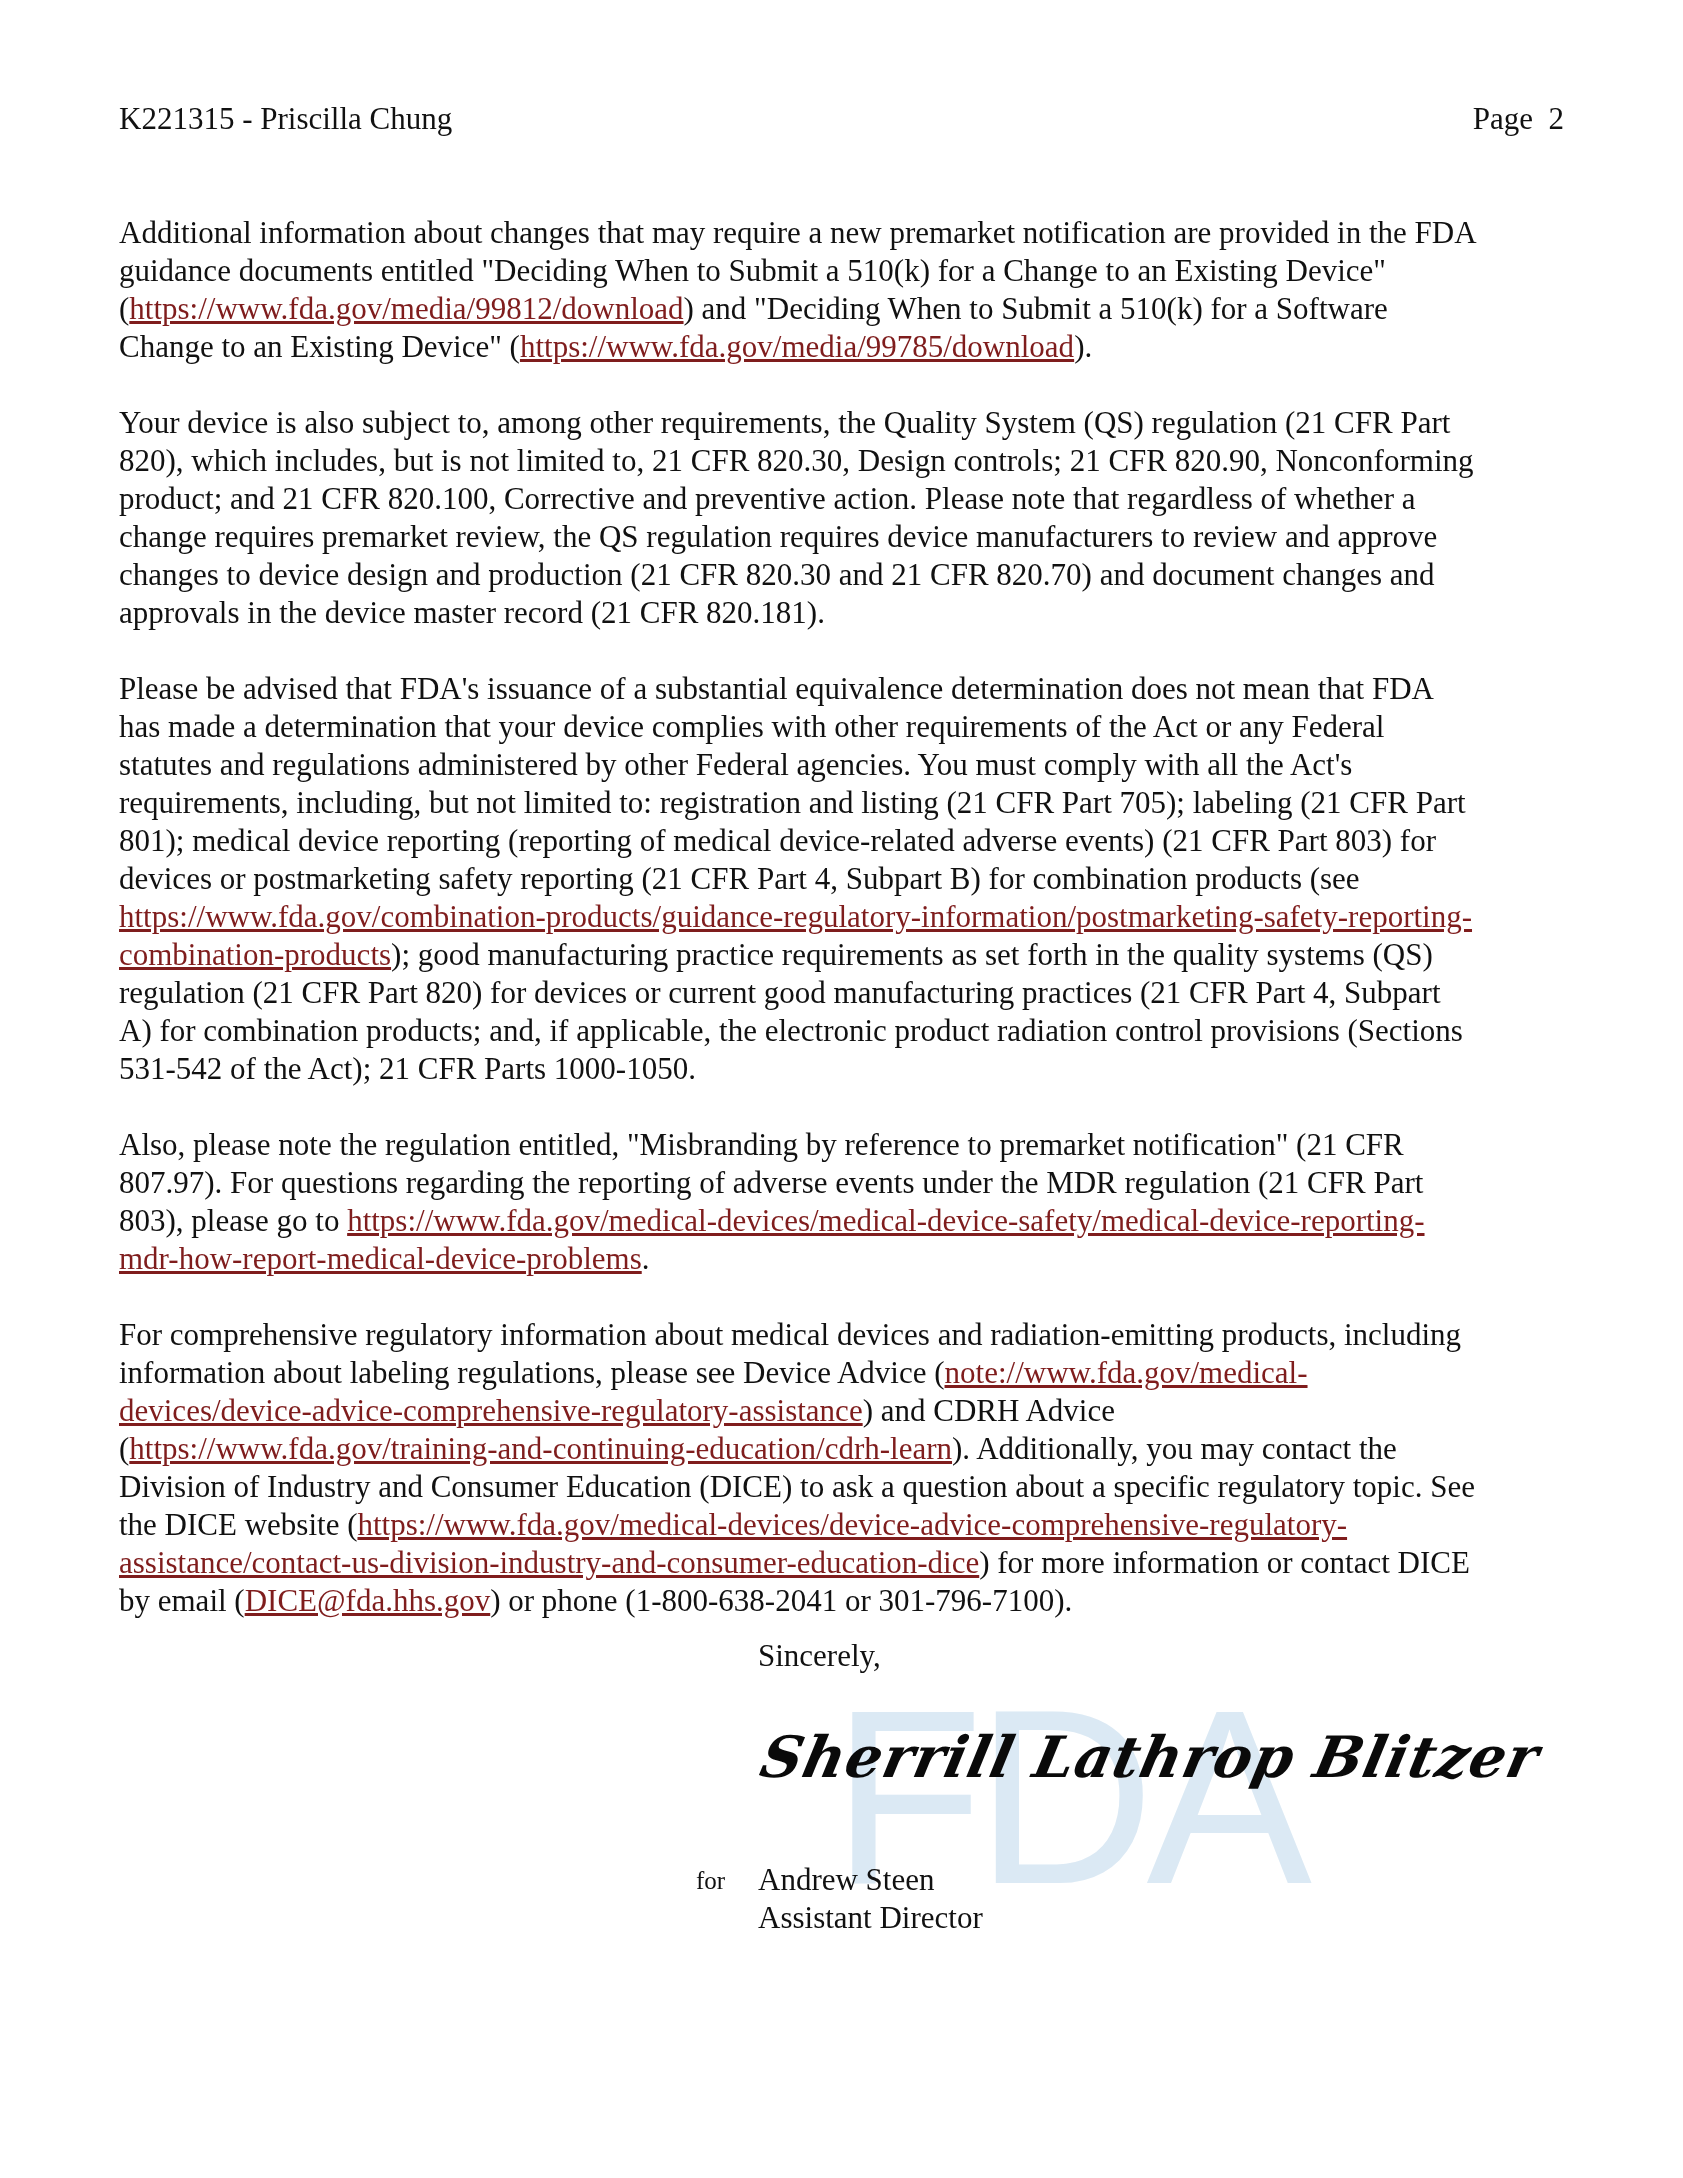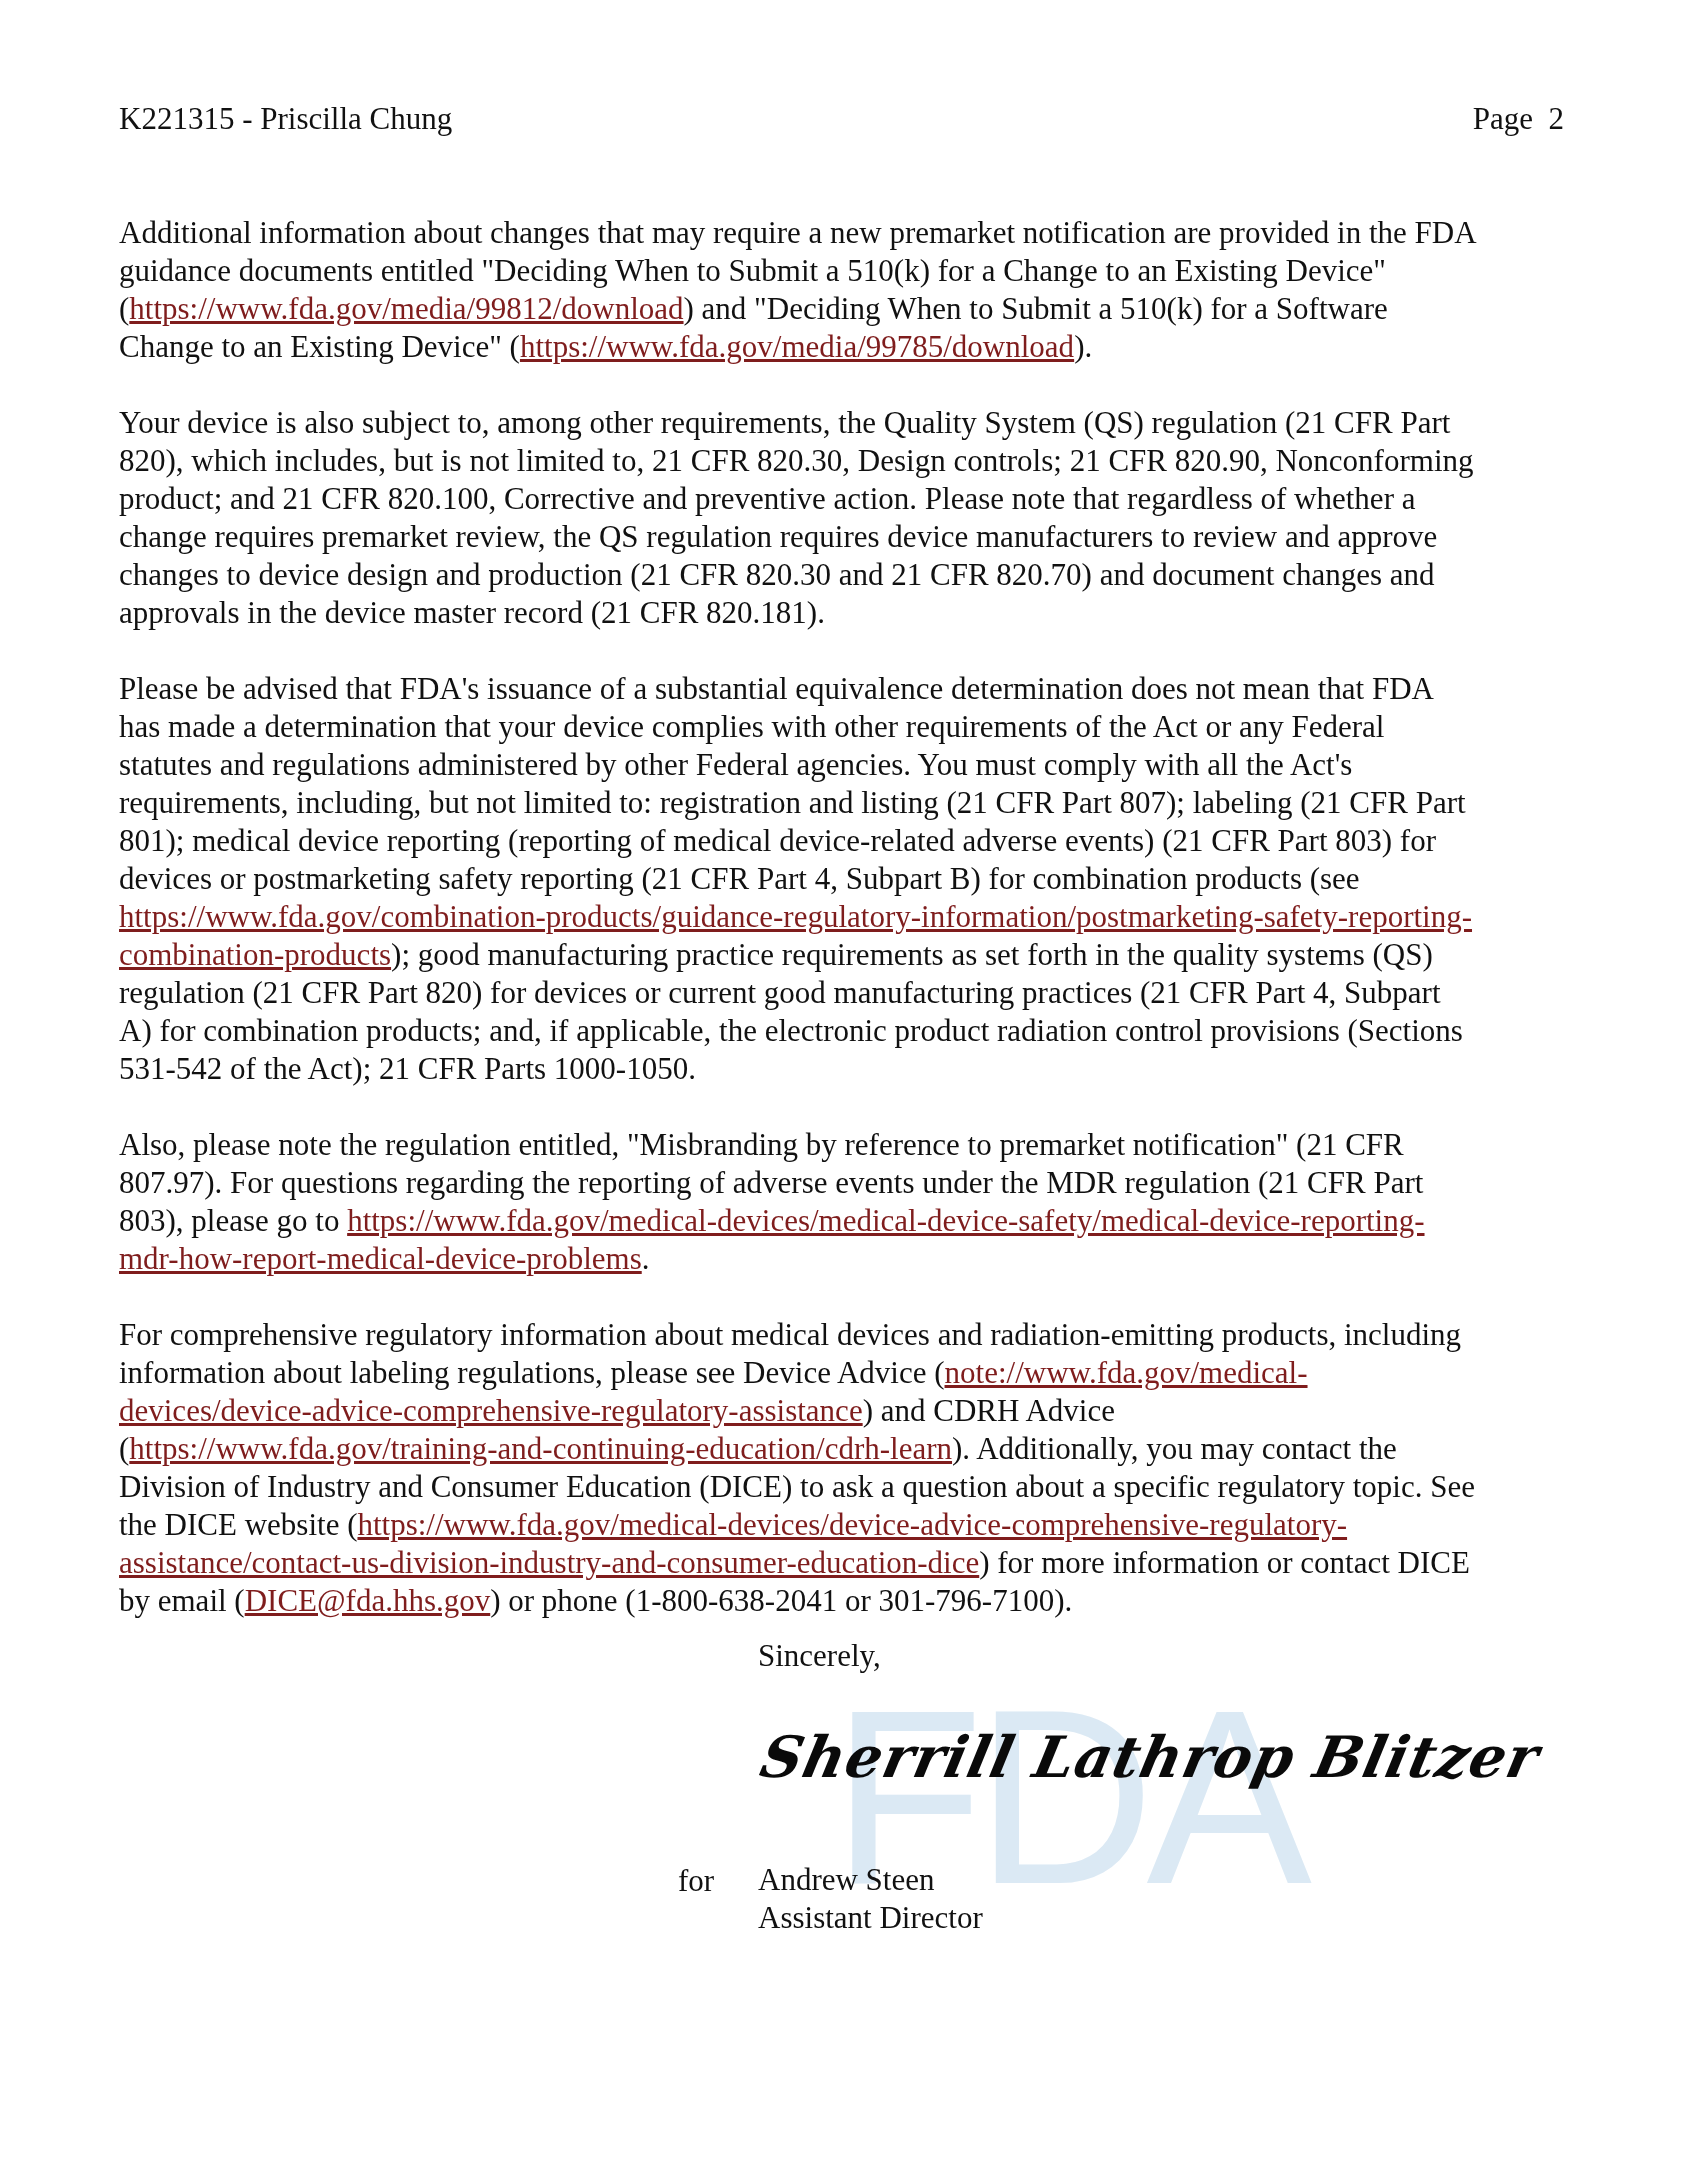--- a/index.html
+++ b/index.html
@@ -11,21 +11,21 @@
   .header .right { position:absolute; right:0; }
   .body { position:absolute; top:198px; left:119px; width:1450px; font-size:31px; line-height:38px; }
   .para { margin:16px 0 38px 0; }
   .line { display:block; white-space:nowrap; }
   a.link { color:#7f1d1d; text-decoration:underline; }
   .closing { position:absolute; left:758px; top:1636px; font-size:31px; line-height:40px;text-align:right; }
   .watermark { position:absolute; left:832px; top:1673px; font-family:"Liberation Sans","DejaVu Sans",sans-serif;
                font-size:248px; font-weight:400; color:#dbe9f4; letter-spacing:-8px; line-height:1; }
   .signature { position:absolute; left:762px; top:1723px; font-family:"DejaVu Serif", serif; font-style:italic;
                font-weight:bold; font-size:57px; transform:skewX(-12deg); color:#0a0a0a; letter-spacing:1px; white-space:nowrap; }
-  .for { position:absolute; left:678px; top:1861px; font-size:31px; line-height:40px; }
+  .for { position:absolute; left:696px; top:1861px; font-size:25px; line-height:40px; }
   .signer { position:absolute; left:758px; top:1861px; font-size:31px; line-height:38px; }
 </style>
 </head>
 <body>
 
 <div class="page">
   <div class="header">
     <span class="left">K221315 - Priscilla Chung</span>
     <span class="right" style="white-space:pre">Page  2</span>
   </div>
@@ -42,21 +42,21 @@
         <span class="line"><span>820), which includes, but is not limited to, 21 CFR 820.30, Design controls; 21 CFR 820.90, Nonconforming</span></span>
         <span class="line"><span>product; and 21 CFR 820.100, Corrective and preventive action. Please note that regardless of whether a</span></span>
         <span class="line"><span>change requires premarket review, the QS regulation requires device manufacturers to review and approve</span></span>
         <span class="line"><span>changes to device design and production (21 CFR 820.30 and 21 CFR 820.70) and document changes and</span></span>
         <span class="line"><span>approvals in the device master record (21 CFR 820.181).</span></span>
       </p>
       <p class="para">
         <span class="line"><span>Please be advised that FDA's issuance of a substantial equivalence determination does not mean that FDA</span></span>
         <span class="line"><span>has made a determination that your device complies with other requirements of the Act or any Federal</span></span>
         <span class="line"><span>statutes and regulations administered by other Federal agencies. You must comply with all the Act's</span></span>
-        <span class="line"><span>requirements, including, but not limited to: registration and listing (21 CFR Part 807); labeling (21 CFR Part</span></span>
+        <span class="line"><span>requirements, including, but not limited to: registration and listing (21 CFR Part 705); labeling (21 CFR Part</span></span>
         <span class="line"><span>801); medical device reporting (reporting of medical device-related adverse events) (21 CFR Part 803) for</span></span>
         <span class="line"><span>devices or postmarketing safety reporting (21 CFR Part 4, Subpart B) for combination products (see</span></span>
         <span class="line"><a class="link">https://www.fda.gov/combination-products/guidance-regulatory-information/postmarketing-safety-reporting-</a></span>
         <span class="line"><a class="link">combination-products</a><span>); good manufacturing practice requirements as set forth in the quality systems (QS)</span></span>
         <span class="line"><span>regulation (21 CFR Part 820) for devices or current good manufacturing practices (21 CFR Part 4, Subpart</span></span>
         <span class="line"><span>A) for combination products; and, if applicable, the electronic product radiation control provisions (Sections</span></span>
         <span class="line"><span>531-542 of the Act); 21 CFR Parts 1000-1050.</span></span>
       </p>
       <p class="para">
         <span class="line"><span>Also, please note the regulation entitled, "Misbranding by reference to premarket notification" (21 CFR</span></span>

